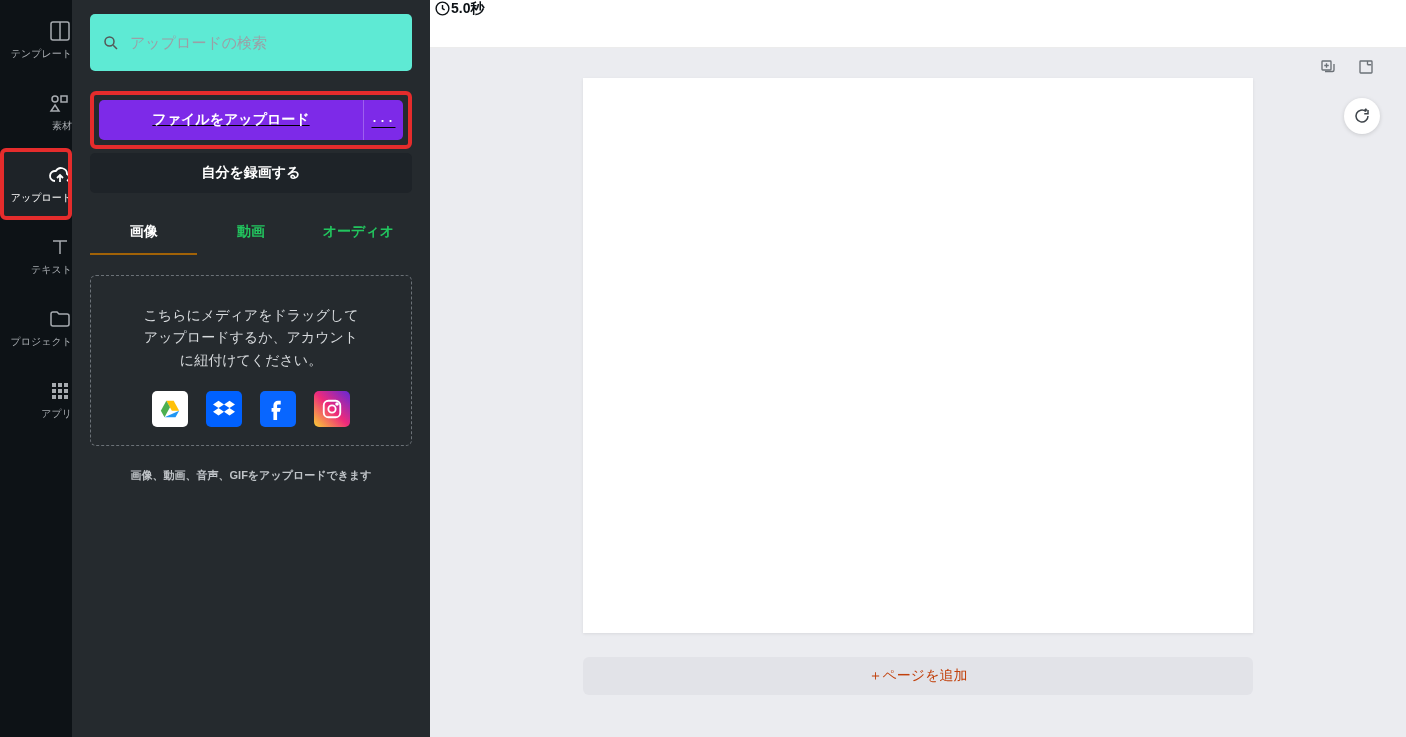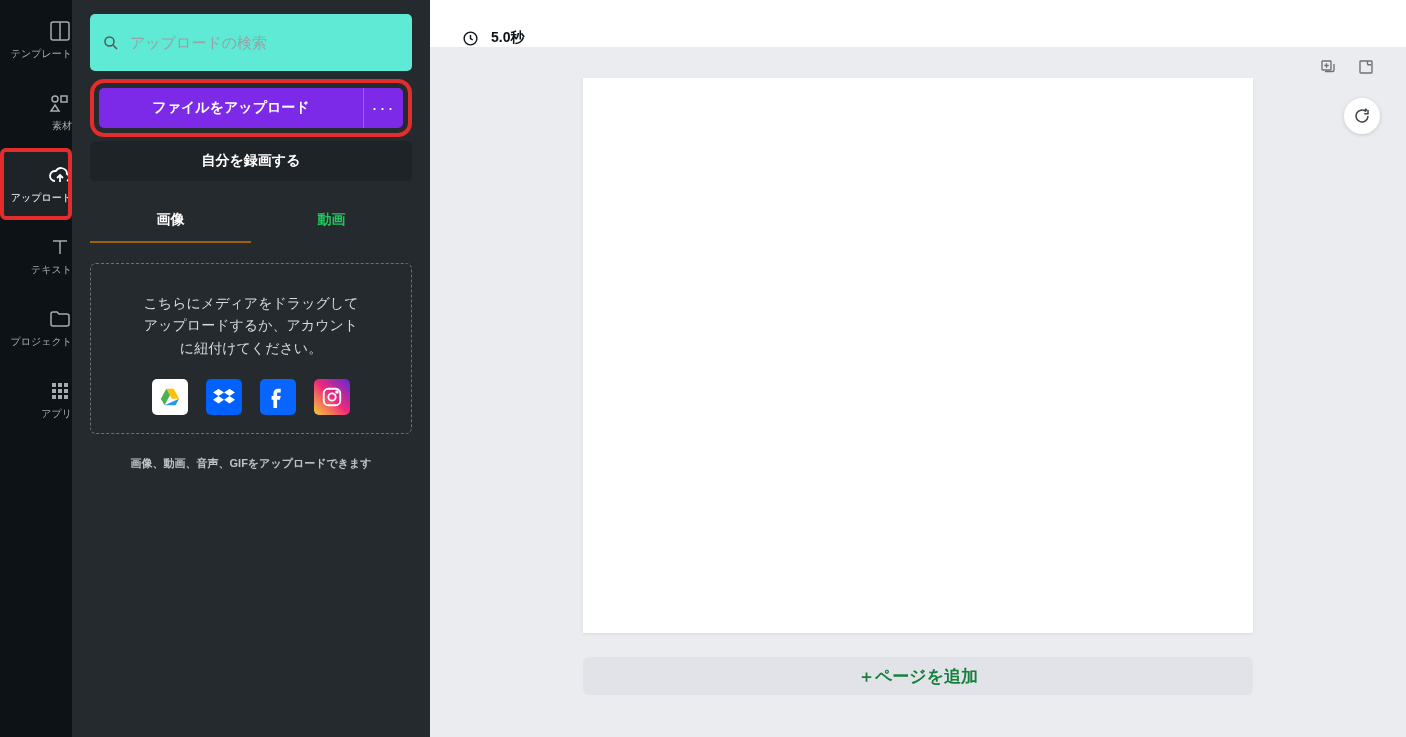--- a/index.html
+++ b/index.html
@@ -70,22 +70,23 @@
   flex: 1;
   margin-left: 10px;
   font-size: 15px;
   color: #333;
   background: transparent;
 }
 .search-input::placeholder { color: #9aa0a6; }
 
 .upload-row-highlight {
   border: 4px solid #e52c2c;
-  border-radius: 14px;
-  margin-top: 8px;
+  border-radius: 6px;
+  margin-top: 20px;
+  text-decoration: underline;
 }
 .upload-row {
   display: flex;
   gap: 0;
   padding: 5px 5px;
 }
 .upload-btn {
   flex: 1;
   background: #7d2ae8;
   color: #fff;
@@ -203,23 +204,23 @@
 .canvas-area {
   flex: 1;
   background: #fff;
   display: flex;
   flex-direction: column;
 }
 .canvas-toolbar {
   height: 48px;
   background: #fff;
   display: flex;
-  align-items: flex-end;
-  padding: 0 32px;
-  gap: 12px;
+  align-items: flex-start;
+  padding: 0 4px;
+  gap: 0;
   border-bottom: 1px solid #ececec;
 }
 .clock-icon { width: 17px; height: 17px; }
 .duration-text { font-size: 14px; font-weight: 600; color: #0d1216; }
 
 .canvas-body {
   flex: 1;
   background: #ebecf0;
   position: relative;
   display: flex;
@@ -264,23 +265,23 @@
   cursor: pointer;
   color: #3e444a;
 }
 .add-page-btn {
   width: 670px;
   height: 38px;
   margin-top: 24px;
   background: #e2e3e8;
   border: none;
   border-radius: 6px;
-  color: #15803d;
-  font-size: 17px;
-  font-weight: 700;
+  color: #c2410c;
+  font-size: 14px;
+  font-weight: 400;
   cursor: pointer;
 }
 </style>
 </head>
 <body>
 
 <div class="nav-strip">
   <div class="nav-item">
     <svg viewBox="0 0 24 24" fill="none" stroke="currentColor" stroke-width="1.5">
         <rect x="3" y="3" width="18" height="18" rx="2"></rect>
@@ -347,20 +348,21 @@
       <button class="upload-btn">ファイルをアップロード</button>
       <button class="upload-more">···</button>
     </div>
   </div>
 
   <button class="record-btn">自分を録画する</button>
 
   <div class="tabs">
     <div class="tab active">画像</div>
     <div class="tab">動画</div>
+    <div class="tab">オーディオ</div>
   </div>
 
   <div class="drop-zone">
     <div class="drop-zone-text">
       <div>こちらにメディアをドラッグして</div>
       <div>アップロードするか、アカウント</div>
       <div>に紐付けてください。</div>
     </div>
     <div class="connect-icons">
       <div class="connect-icon ci-drive">

